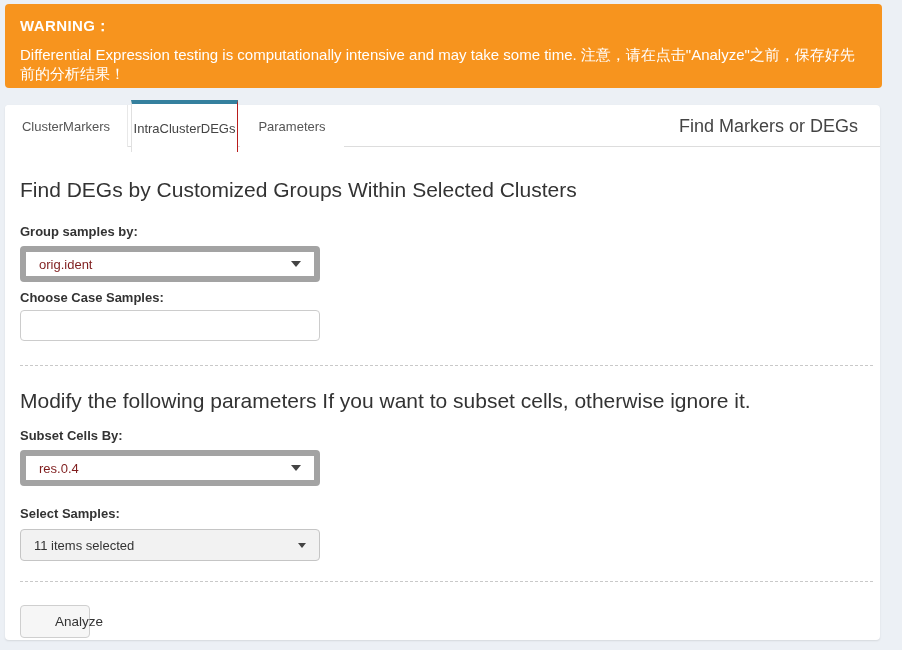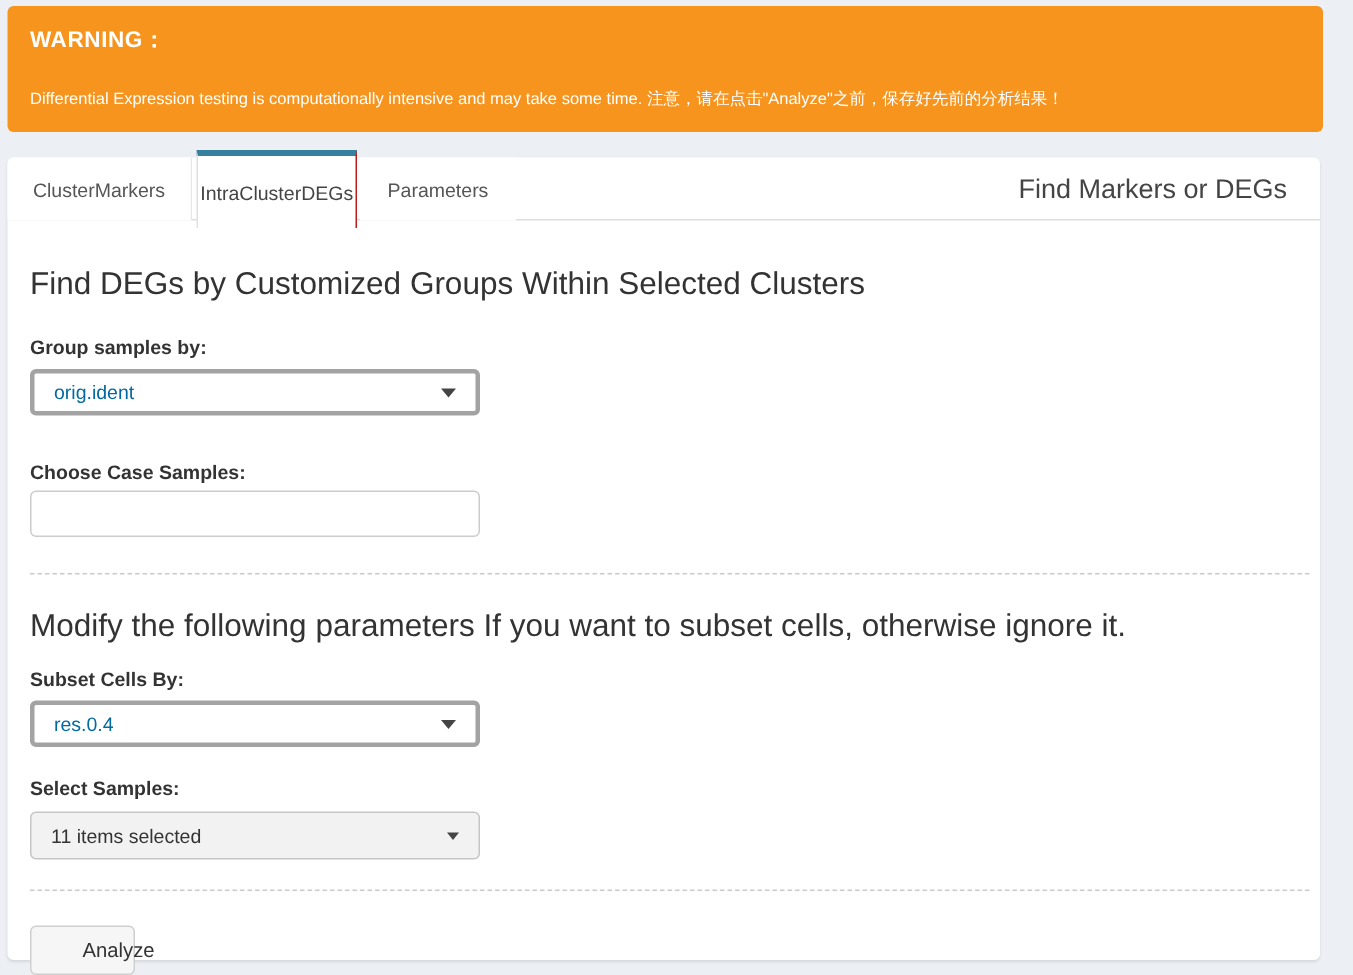--- a/index.html
+++ b/index.html
@@ -20,23 +20,23 @@
     border-radius: 4px;
     color: #ffffff;
     padding: 13px 15px;
   }
   .banner-title {
     font-size: 15px;
     font-weight: 600;
     letter-spacing: .4px;
   }
   .banner-msg {
-    font-size: 11px;
+    font-size: 15px;
     font-weight: 400;
-    margin-top: 22px;
+    margin-top: 10px;
   }
 
   
   .panel {
     position: absolute;
     left: 5px; top: 105px;
     width: 875px; height: 535px;
     background: #ffffff;
     border-radius: 4px;
     box-shadow: 0 1px 2px rgba(0,0,0,0.10);
@@ -103,36 +103,36 @@
   .h1 { margin-top: 30px; }
   .h2 { margin-top: 22px; }
 
   .field-label {
     font-size: 13px;
     font-weight: 700;
     color: #333;
     line-height: 16px;
   }
   .lbl-1 { margin-top: 21px; }
-  .lbl-2 { margin-top: 30px; }
+  .lbl-2 { margin-top: 8px; }
   .lbl-3 { margin-top: 14px; }
   .lbl-4 { margin-top: 20px; }
 
   .select-box {
     margin-top: 6px;
     width: 300px; height: 31px;
     background: #fff;
-    border: 3px solid #a3a3a3;
+    border: 6px solid #a3a3a3;
     border-radius: 4px;
     display: flex;
     align-items: center;
     justify-content: space-between;
     padding: 12px 13px;
     font-size: 13px;
-    color: #0369a1;
+    color: #7f1d1d;
     cursor: pointer;
   }
   .caret-down {
     width: 0; height: 0;
     border-left: 5px solid transparent;
     border-right: 5px solid transparent;
     border-top: 6px solid #444;
   }
   .caret-small {
     border-left-width: 4px;

